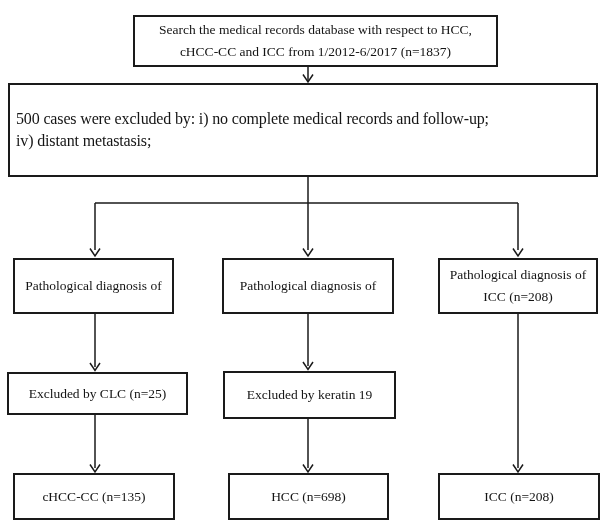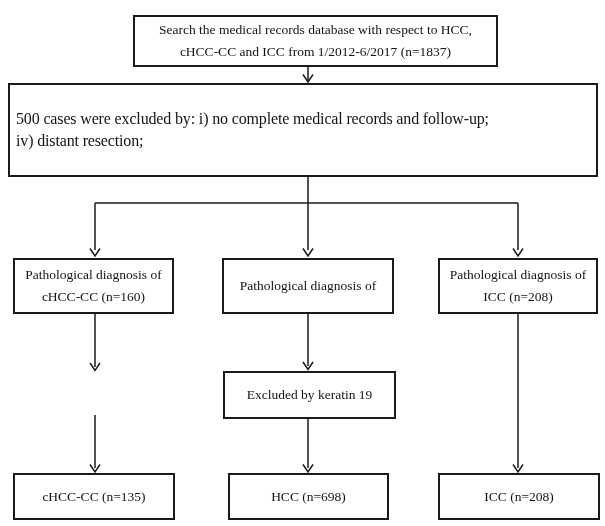--- a/index.html
+++ b/index.html
@@ -100,37 +100,39 @@
     </g>
   </svg>
 
   <div class="box" style="left:133px; top:15px; width:365px; height:52px;">
     <span class="ln">Search the medical records database with respect to HCC,</span>
     <span class="ln">cHCC-CC and ICC from 1/2012-6/2017 (n=1837)</span>
   </div>
 
   <div class="box left-align" style="left:8px; top:83px; width:590px; height:94px;">
     <span class="ln">500 cases were excluded by: i) no complete medical records and follow-up;</span>
-    <span class="ln">iv) distant resection;</span>
+    <span class="ln">iv) distant metastasis;</span>
   </div>
 
   <div class="box" style="left:13px; top:258px; width:161px; height:56px;">
     <span class="ln">Pathological diagnosis of</span>
-    <span class="ln">cHCC-CC (n=160)</span>
   </div>
 
   <div class="box" style="left:222px; top:258px; width:172px; height:56px;">
     <span class="ln">Pathological diagnosis of</span>
   </div>
 
   <div class="box" style="left:438px; top:258px; width:160px; height:56px;">
     <span class="ln">Pathological diagnosis of</span>
     <span class="ln">ICC (n=208)</span>
   </div>
 
+  <div class="box" style="left:7px; top:372px; width:181px; height:43px;">
+    <span class="ln">Excluded by CLC (n=25)</span>
+  </div>
 
   <div class="box two-line-tight" style="left:223px; top:371px; width:173px; height:48px;">
     <span class="ln">Excluded by keratin 19</span>
   </div>
 
   <div class="box" style="left:13px; top:473px; width:162px; height:47px;">
     <span class="ln">cHCC-CC (n=135)</span>
   </div>
 
   <div class="box" style="left:228px; top:473px; width:161px; height:47px;text-align:center;">

